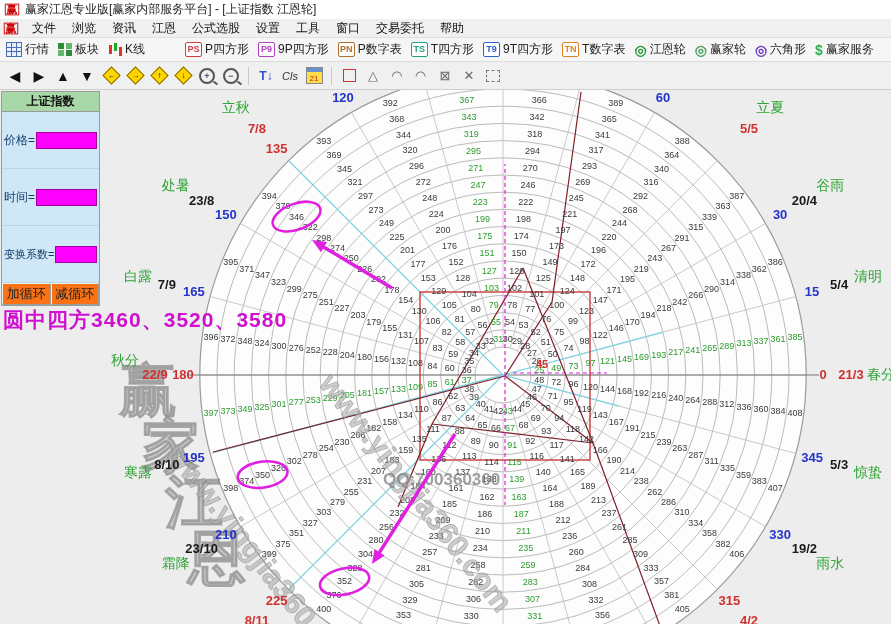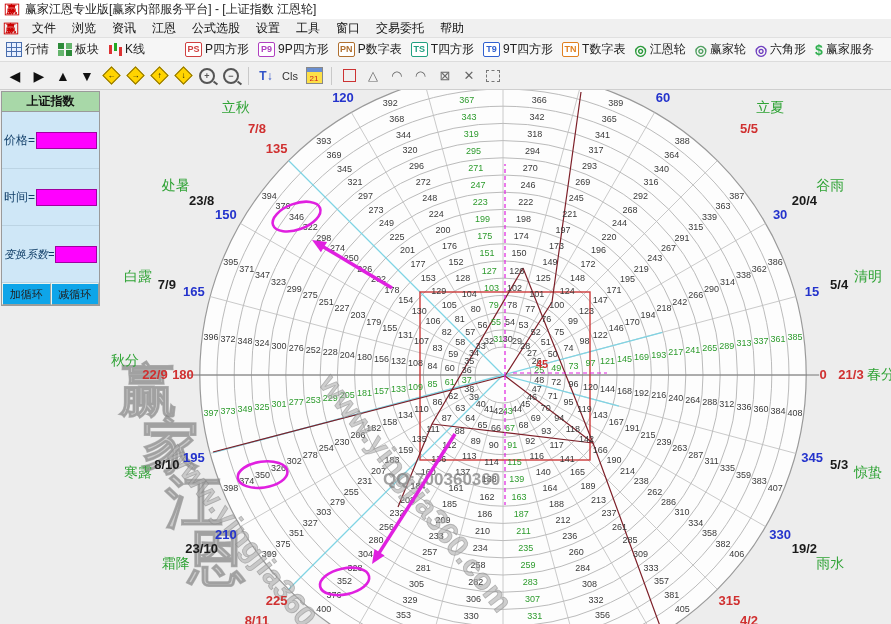--- a/index.html
+++ b/index.html
@@ -35,40 +35,40 @@
   
   .toolbar2{height:27px;background:#f0f0f0;border-bottom:1px solid #cfcfcf;display:flex;align-items:center;padding-left:6px;gap:6px;}
   .t2{width:18px;height:18px;display:flex;align-items:center;justify-content:center;font-size:13px;color:#222;cursor:default;}
   .t2 .tri{color:#111;font-size:14px;}
   .diamond{width:11px;height:11px;background:#ffd400;border:1px solid #8a7000;transform:rotate(45deg);display:flex;align-items:center;justify-content:center;}
   .diamond span{transform:rotate(-45deg);font-size:8px;color:#111;line-height:8px;}
   .zoomglass{width:12px;height:12px;border:2px solid #555;border-radius:50%;position:relative;font-size:9px;color:#555;display:flex;align-items:center;justify-content:center;font-weight:bold;}
   .zoomglass:after{content:"";position:absolute;width:5px;height:2px;background:#555;right:-5px;bottom:-2px;transform:rotate(40deg);}
   .sep{width:1px;height:18px;background:#c9c9c9;margin:0 2px;}
   .tdown{color:#2f52c8;font-weight:bold;font-size:12px;}
-  .cls{font-size:11px;color:#333;}
+  .cls{font-size:11px;color:#333;font-style:italic;}
   .cal{width:15px;height:15px;border:1px solid #888;background:#fde047;font-size:8px;color:#c22;display:flex;align-items:flex-end;justify-content:center;position:relative;}
   .cal:before{content:"";position:absolute;top:0;left:0;right:0;height:4px;background:#6a8fd0;}
   .shape{font-size:13px;color:#666;}
   .sq-red{width:11px;height:11px;border:1px solid #c33;}
   .dashedbox{width:12px;height:10px;border:1px dashed #777;}
   .flip{transform:scaleX(-1);display:inline-block;}
   
   .chart{position:relative;width:891px;height:536px;background:#ededed;overflow:hidden;}
   .chart svg{position:absolute;left:0;top:0;}
   svg text{font-family:"Liberation Sans","DejaVu Sans",sans-serif;}
   
   .panel{position:absolute;left:1px;top:1px;width:97px;border:1px solid #9a9a9a;background:#cfe7f7;font-size:12px;z-index:5;}
   .panel .ptitle{background:#a8d8a8;color:#111;font-weight:bold;text-align:center;height:19px;line-height:19px;border-bottom:1px solid #9a9a9a;}
   .prow{display:flex;align-items:center;height:24px;padding:16px 2px;border-bottom:1px solid #bcd4e4;}
   .prow .plabel{color:#13406a;white-space:nowrap;}
   .prow .pinput{flex:1;height:15px;background:#ff00ff;border:1px solid #a000a0;margin-left:1px;}
-  .prow.small .plabel{font-size:11px;font-style:italic;}
+  .prow.small .plabel{font-size:11px;}
   .pbtns{display:flex;height:22px;}
-  .pbtn{flex:1;border:1px outset #e8f4f0;background:#0ea5e9;color:#222;text-align:center;line-height:20px;font-size:11px;cursor:default;}
+  .pbtn{flex:1;border:1px outset #e8f4f0;background:#f97316;color:#222;text-align:center;line-height:20px;font-size:13px;cursor:default;}
   
   .headline{position:absolute;left:3px;top:216px;font-size:21px;font-weight:bold;color:#cf10cf;z-index:4;white-space:nowrap;letter-spacing:1px;}
 </style>
 </head>
 <body>
 
 <div class="window">
 
   <div class="titlebar">
     <span class="appicon">赢</span>
@@ -736,15 +736,16 @@
       <div class="prow small">
         <span class="plabel">变换系数=</span>
         <span class="pinput"></span>
       </div>
       <div class="pbtns">
         <div class="pbtn">加循环</div>
         <div class="pbtn">减循环</div>
       </div>
     </div>
 
+    <div class="headline">圆中四方3460、3520、3580</div>
   </div>
 
 </div>
 
 </body></html>

